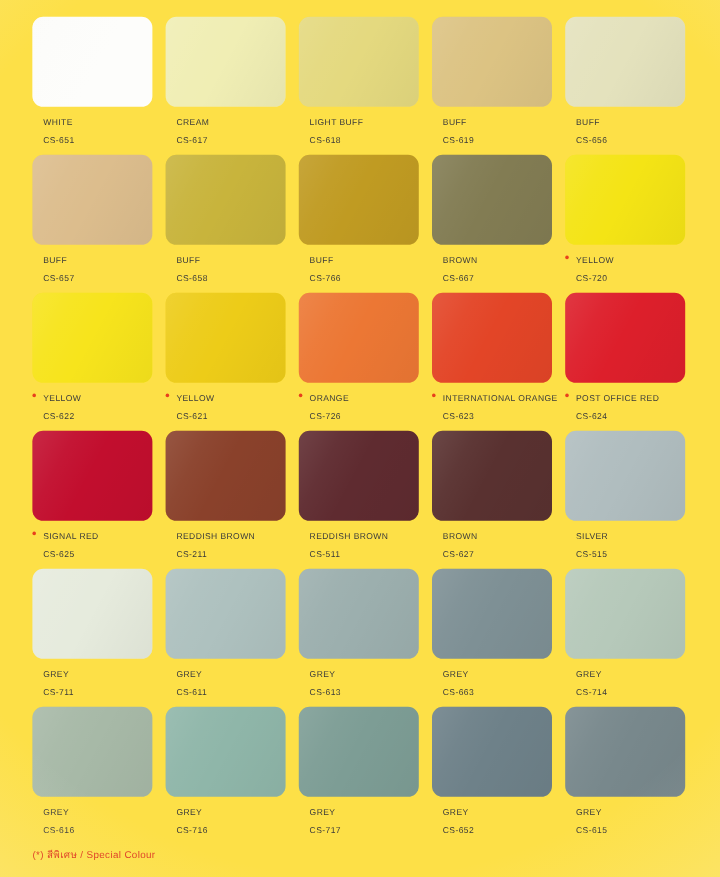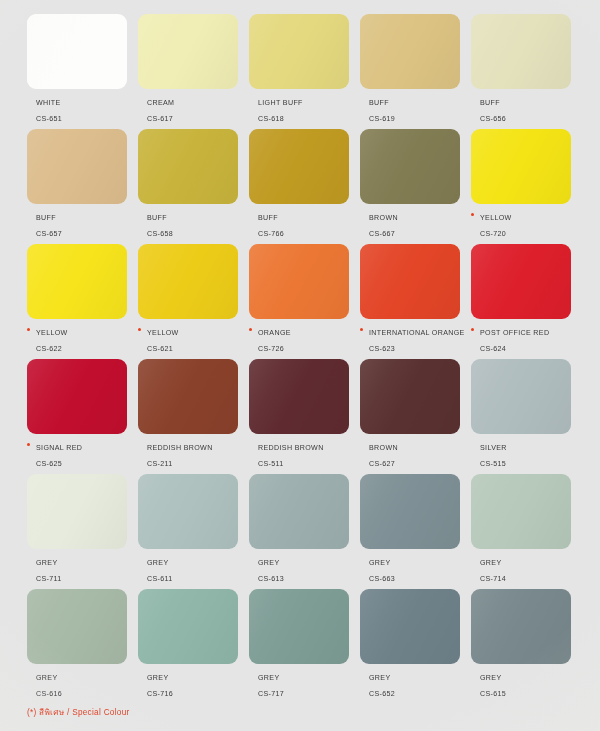--- a/index.html
+++ b/index.html
@@ -15,21 +15,21 @@
     overflow: hidden;
     font-family: "Liberation Sans", "DejaVu Sans", sans-serif;
     -webkit-font-smoothing: antialiased;
   }
 
   #chart-sheet {
     position: absolute;
     left: 0; top: 0;
     width: 600px;
     height: 731px;
-    background: #e5e5e5;
+    background: #fde047;
   }
 
   
   #paper-tint {
     position: absolute;
     inset: 0;
     background:
       radial-gradient(ellipse 120% 100% at 50% 45%,
         rgba(255,255,255,0) 55%,
         rgba(246,244,238,0.55) 100%);

